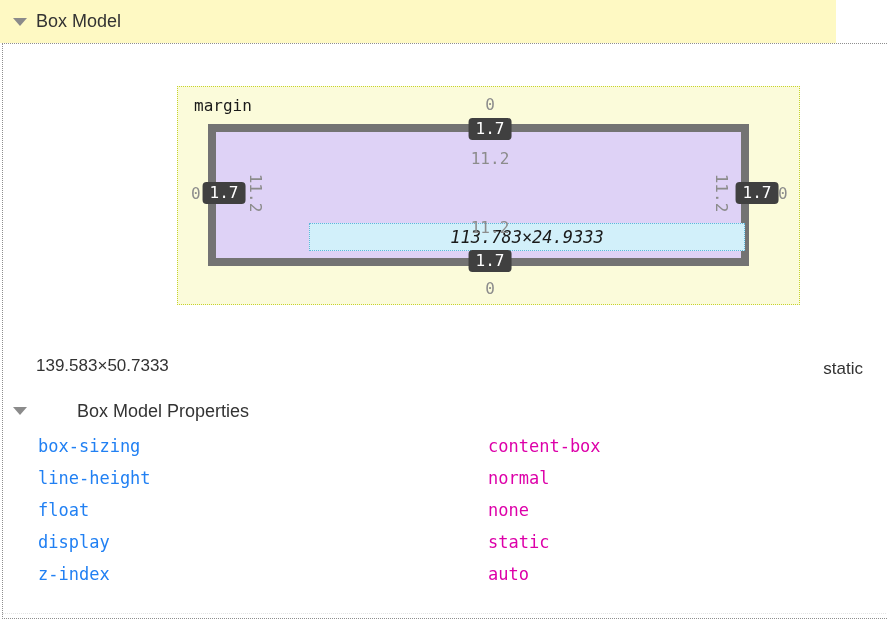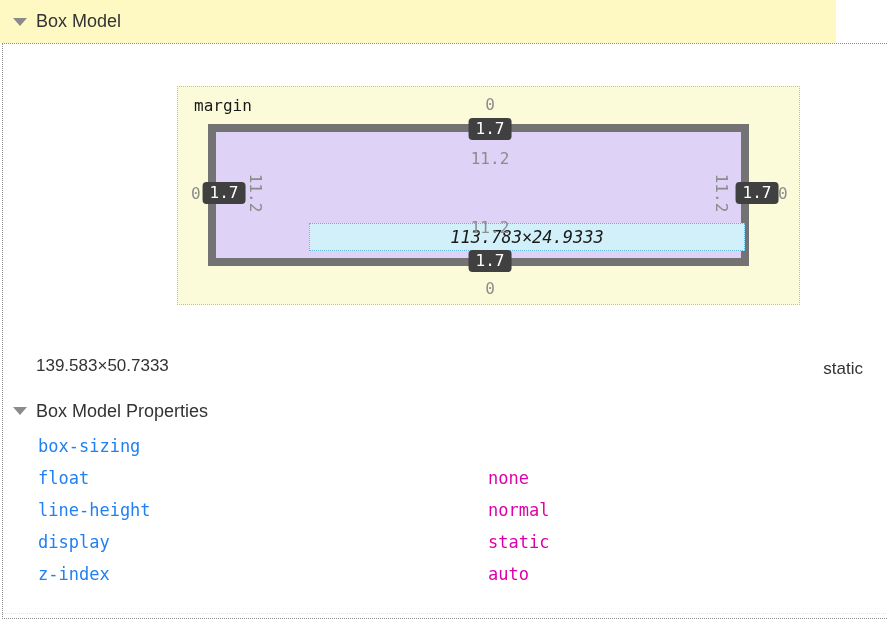--- a/index.html
+++ b/index.html
@@ -57,21 +57,21 @@
   .cc { transform:translate(-50%,-50%); }
   .vert { writing-mode:vertical-rl; }
 
   
   .size-text { position:absolute; left:36px; top:356px; font-size:17px; color:#333333; }
   .position-text { position:absolute; right:25px; top:359px; font-size:17px; color:#333333; }
 
   
   .props-header {
     position:absolute; left:13px; top:398px; height:26px;
-    display:flex; align-items:center;
+    display:flex; align-items:center;gap:41px;
   }
   .props-list { position:absolute; left:0; top:430px; width:716px; }
   .prop-row { position:relative; height:32px; line-height:32px; }
   .prop-name {
     position:absolute; left:38px; font-size:17px; color:#2180f3;
   }
   .prop-value {
     position:absolute; left:488px; font-size:17px; color:#dd00a9;
   }
 </style>
@@ -118,28 +118,29 @@
 <span class="position-text">static</span>
 
 <div class="props-header">
   <span class="tri"></span>
   <span class="panel-title">Box Model Properties</span>
 </div>
 
 <div class="props-list">
   <div class="prop-row">
     <span class="prop-name mono">box-sizing</span>
+    <span class="prop-value mono">content-box</span>
+  </div>
+  <div class="prop-row">
+    <span class="prop-name mono">line-height</span>
+    <span class="prop-value mono">normal</span>
   </div>
   <div class="prop-row">
     <span class="prop-name mono">float</span>
     <span class="prop-value mono">none</span>
-  </div>
-  <div class="prop-row">
-    <span class="prop-name mono">line-height</span>
-    <span class="prop-value mono">normal</span>
   </div>
   <div class="prop-row">
     <span class="prop-name mono">display</span>
     <span class="prop-value mono">static</span>
   </div>
   <div class="prop-row">
     <span class="prop-name mono">z-index</span>
     <span class="prop-value mono">auto</span>
   </div>
 </div>

